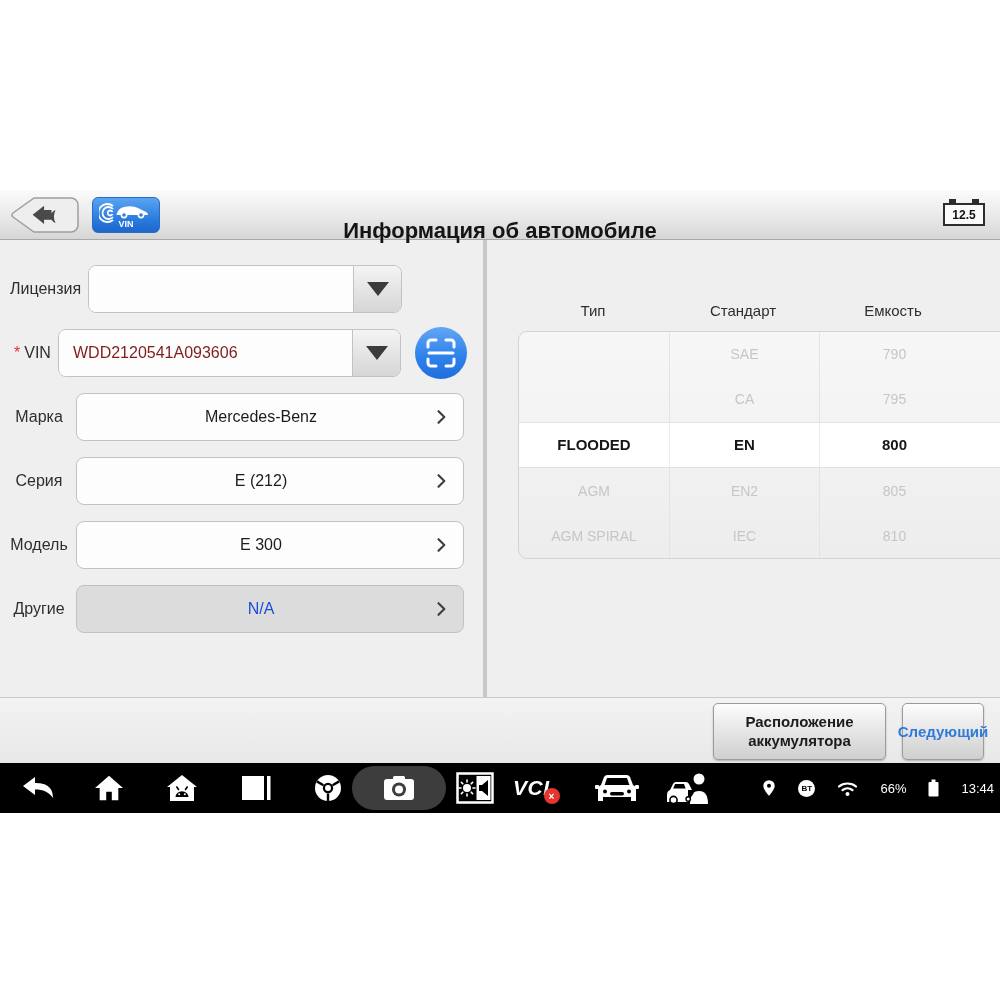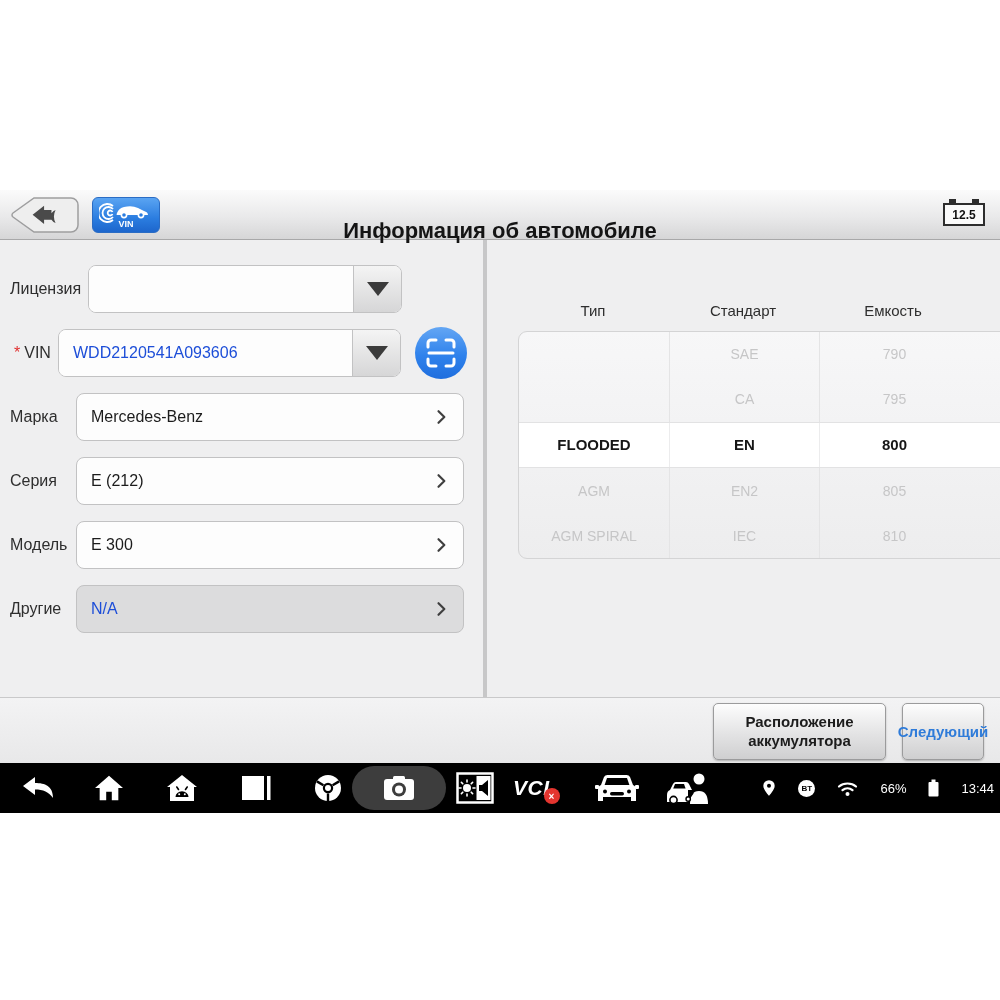--- a/index.html
+++ b/index.html
@@ -23,28 +23,28 @@
 
   
   .content { position:absolute; left:0; top:50px; width:1000px; height:457px; }
   .vdivider { position:absolute; left:483px; top:0; width:4px; height:457px; background:#c7c7c8; }
 
   
   .form { position:absolute; left:0; top:0; width:483px; height:457px; padding-top:25px; }
   .frow { position:relative; display:flex; align-items:center; height:48px; margin-bottom:16px; }
   .frow.r-lic { padding-left:10px; padding-right:81px; }
   .frow.r-vin { padding-left:14px; padding-right:82px; }
-  .frow.r-nav { padding-left:10px; padding-right:19px; }
+  .frow.r-nav { padding-left:10px; padding-right:19px;text-align:center; }
   .flabel { font-size:16px; color:#2e2e2e; white-space:nowrap; }
   .r-lic .flabel { width:72px; margin-right:6px; }
   .r-vin .lblgrp { width:44px; margin-right:0; display:flex; align-items:center; }
   .req { color:#e03030; font-size:16px; margin-right:4px; }
   .r-nav .flabel { width:58px; margin-right:8px; }
   .fieldwrap { flex:1; height:48px; display:flex; border:1px solid #c2c2c3; border-radius:8px; overflow:hidden; background:#fdfdfd; }
-  .fval { flex:1; display:flex; align-items:center; padding-left:14px; font-size:16px; color:#1d4ed8; background:#fdfdfd; }
+  .fval { flex:1; display:flex; align-items:center; padding-left:14px; font-size:16px; color:#7f1d1d; background:#fdfdfd; }
   .dd-btn { width:48px; background:linear-gradient(180deg,#f4f4f4,#d6d6d7); border-left:1px solid #c2c2c3;
             display:flex; align-items:center; justify-content:center; cursor:pointer; }
   .tri-down { width:0; height:0; border-left:11px solid transparent; border-right:11px solid transparent; border-top:14px solid #3b3b3b; }
   .navfield { flex:1; height:48px; display:flex; align-items:center; border:1px solid #c2c2c3; border-radius:8px;
               background:#fdfdfd; padding:0 12px 0 14px; cursor:pointer; }
   .navfield .fval2 { flex:1; font-size:16px; color:#1c1c1c; }
   .navfield.disabled { background:#dcdcdd; }
   .navfield.disabled .fval2 { color:#1d4ed8; }
   .scan-btn { position:absolute; left:415px; top:-2px; width:52px; height:52px; border-radius:50%;
               background:linear-gradient(180deg,#63a6f4 0%,#2f82ec 55%,#1f6ede 100%); cursor:pointer;

